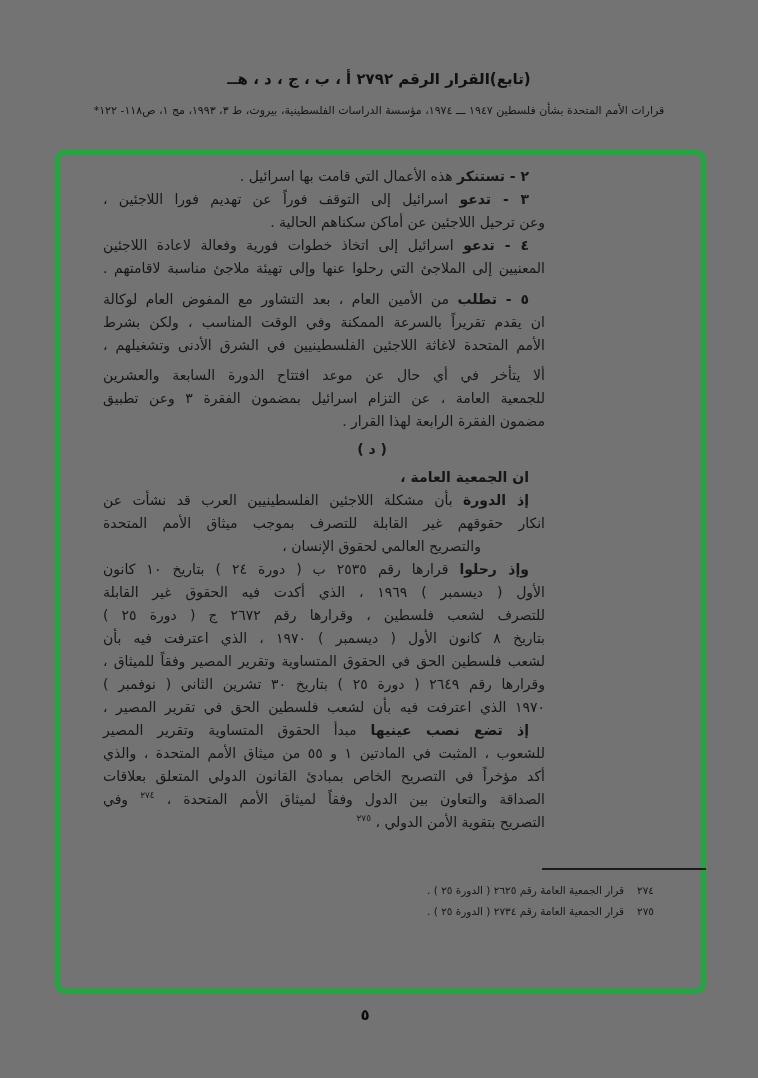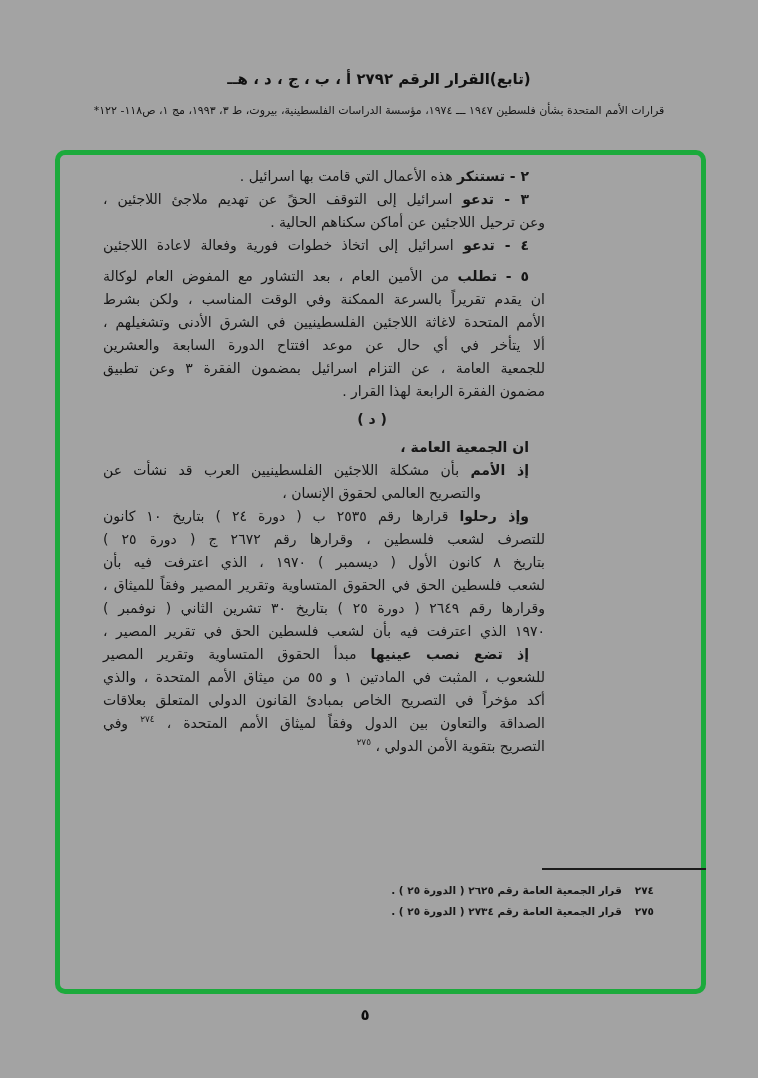--- a/index.html
+++ b/index.html
@@ -4,21 +4,21 @@
 <style>
   html,body{margin:0;padding:0;}
   body{
     width:758px;height:1078px;
     background:#ffffff;
     font-family:"DejaVu Sans", sans-serif;
     color:#141414;
     position:relative;
     overflow:hidden;
   }
-  .page{position:absolute;inset:0;background:#a3a3a3;}
+  .page{position:absolute;inset:0;background:#737373;}
 
   .doc-title{
     position:absolute;top:70px;left:0;right:0;
     text-align:center;direction:rtl;
     font-size:15px;font-weight:bold;letter-spacing:0.5px;
     color:#101010;
   }
   .doc-citation{
     position:absolute;top:104px;left:0;right:0;
     text-align:center;direction:rtl;
@@ -35,41 +35,41 @@
     background:transparent;
   }
 
   .doc-text{
     position:absolute;left:103px;top:165px;width:442px;
     direction:rtl;text-align:right;
     font-size:14px;line-height:23px;
     color:#161616;
   }
   .block{margin:0;}
-  .block + .block{}
+  .block + .block{margin-top:7px;}
   .line{min-height:23px;}
   .line.full{text-align:justify;text-align-last:justify;text-justify:inter-word;}
   .line.indent{padding-right:16px;}
   .line.gap{margin-top:8px;}
   .seg-b{font-weight:bold;}
   .seg-sup{font-size:9px;vertical-align:super;line-height:0;}
   .heading-dal{
     text-align:center;font-weight:bold;font-size:14px;
     transform:translateX(48px);
     margin:5px 0 5px 0;line-height:23px;
   }
 
   .fn-sep{
     position:absolute;left:542px;top:868px;
     width:164px;height:2px;background:#1b1b1b;
   }
   .footnotes{
     position:absolute;left:412px;top:880px;width:242px;
     direction:rtl;text-align:right;
-    font-size:10.5px;line-height:21px;color:#161616;font-weight:bold;
+    font-size:10.5px;line-height:21px;color:#161616;
   }
   .fn-row{white-space:nowrap;}
   .fn-num{display:inline-block;margin-left:13px;}
 
   .page-number{
     position:absolute;left:350px;top:1006px;width:30px;
     text-align:center;font-weight:bold;font-size:15px;color:#0d0d0d;
   }
 </style>
 </head>
@@ -79,38 +79,41 @@
 
   <div class="doc-title">(تابع)القرار الرقم ٢٧٩٢ أ ، ب ، ج ، د ، هــ</div>
 
   <div class="doc-citation">قرارات الأمم المتحدة بشأن فلسطين ١٩٤٧ ـــ ١٩٧٤، مؤسسة الدراسات الفلسطينية، بيروت، ط ٣، ١٩٩٣، مج ١، ص١١٨- ١٢٢*</div>
 
   <div class="green-box" style="border-color: rgb(28, 170, 60);"></div>
 
   <div class="doc-text" id="doc-text">
       <div class="block">
         <div class="line indent"><span class="seg-b">٢ - تستنكر</span><span class=""> هذه الأعمال التي قامت بها اسرائيل .</span></div>
-        <div class="line full indent"><span class="seg-b">٣ - تدعو</span><span class=""> اسرائيل إلى التوقف الحقً عن تهديم ملاجئ اللاجئين ،</span></div>
+        <div class="line full indent"><span class="seg-b">٣ - تدعو</span><span class=""> اسرائيل إلى التوقف فوراً عن تهديم فورا اللاجئين ،</span></div>
         <div class="line"><span class="">وعن ترحيل اللاجئين عن أماكن سكناهم الحالية .</span></div>
         <div class="line full indent"><span class="seg-b">٤ - تدعو</span><span class=""> اسرائيل إلى اتخاذ خطوات فورية وفعالة لاعادة اللاجئين</span></div>
+        <div class="line full"><span class="">المعنيين إلى الملاجئ التي رحلوا عنها وإلى تهيئة ملاجئ مناسبة لاقامتهم .</span></div>
         <div class="line full indent gap"><span class="seg-b">٥ - تطلب</span><span class=""> من الأمين العام ، بعد التشاور مع المفوض العام لوكالة</span></div>
         <div class="line full"><span class="">ان يقدم تقريراً بالسرعة الممكنة وفي الوقت المناسب ، ولكن بشرط</span></div>
         <div class="line full"><span class="">الأمم المتحدة لاغاثة اللاجئين الفلسطينيين في الشرق الأدنى وتشغيلهم ،</span></div>
       </div>
       <div class="block">
         <div class="line full"><span class="">ألا يتأخر في أي حال عن موعد افتتاح الدورة السابعة والعشرين</span></div>
         <div class="line full"><span class="">للجمعية العامة ، عن التزام اسرائيل بمضمون الفقرة ٣ وعن تطبيق</span></div>
         <div class="line"><span class="">مضمون الفقرة الرابعة لهذا القرار .</span></div>
       </div>
       <div class="heading-dal">( د )</div>
       <div class="block">
         <div class="line indent"><span class="seg-b">ان الجمعية العامة ،</span></div>
-        <div class="line full indent"><span class="seg-b">إذ الأمم</span><span class=""> بأن مشكلة اللاجئين الفلسطينيين العرب قد نشأت عن</span></div>
+        <div class="line full indent"><span class="seg-b">إذ الدورة</span><span class=""> بأن مشكلة اللاجئين الفلسطينيين العرب قد نشأت عن</span></div>
+        <div class="line full"><span class="">انكار حقوقهم غير القابلة للتصرف بموجب ميثاق الأمم المتحدة</span></div>
         <div class="line" style="padding-right: 64px;"><span class="">والتصريح العالمي لحقوق الإنسان ،</span></div>
         <div class="line full indent"><span class="seg-b">وإذ رحلوا</span><span class=""> قرارها رقم ٢٥٣٥ ب ( دورة ٢٤ ) بتاريخ ١٠ كانون</span></div>
+        <div class="line full"><span class="">الأول ( ديسمبر ) ١٩٦٩ ، الذي أكدت فيه الحقوق غير القابلة</span></div>
         <div class="line full"><span class="">للتصرف لشعب فلسطين ، وقرارها رقم ٢٦٧٢ ج ( دورة ٢٥ )</span></div>
         <div class="line full"><span class="">بتاريخ ٨ كانون الأول ( ديسمبر ) ١٩٧٠ ، الذي اعترفت فيه بأن</span></div>
         <div class="line full"><span class="">لشعب فلسطين الحق في الحقوق المتساوية وتقرير المصير وفقاً للميثاق ،</span></div>
         <div class="line full"><span class="">وقرارها رقم ٢٦٤٩ ( دورة ٢٥ ) بتاريخ ٣٠ تشرين الثاني ( نوفمبر )</span></div>
         <div class="line full"><span class="">١٩٧٠ الذي اعترفت فيه بأن لشعب فلسطين الحق في تقرير المصير ،</span></div>
         <div class="line full indent"><span class="seg-b">إذ تضع نصب عينيها</span><span class=""> مبدأ الحقوق المتساوية وتقرير المصير</span></div>
         <div class="line full"><span class="">للشعوب ، المثبت في المادتين ١ و ٥٥ من ميثاق الأمم المتحدة ، والذي</span></div>
         <div class="line full"><span class="">أكد مؤخراً في التصريح الخاص بمبادئ القانون الدولي المتعلق بعلاقات</span></div>
         <div class="line full"><span class="">الصداقة والتعاون بين الدول وفقاً لميثاق الأمم المتحدة ، </span><span class=" seg-sup">٢٧٤</span><span class=""> وفي</span></div>
         <div class="line"><span class="">التصريح بتقوية الأمن الدولي ، </span><span class=" seg-sup">٢٧٥</span></div>

